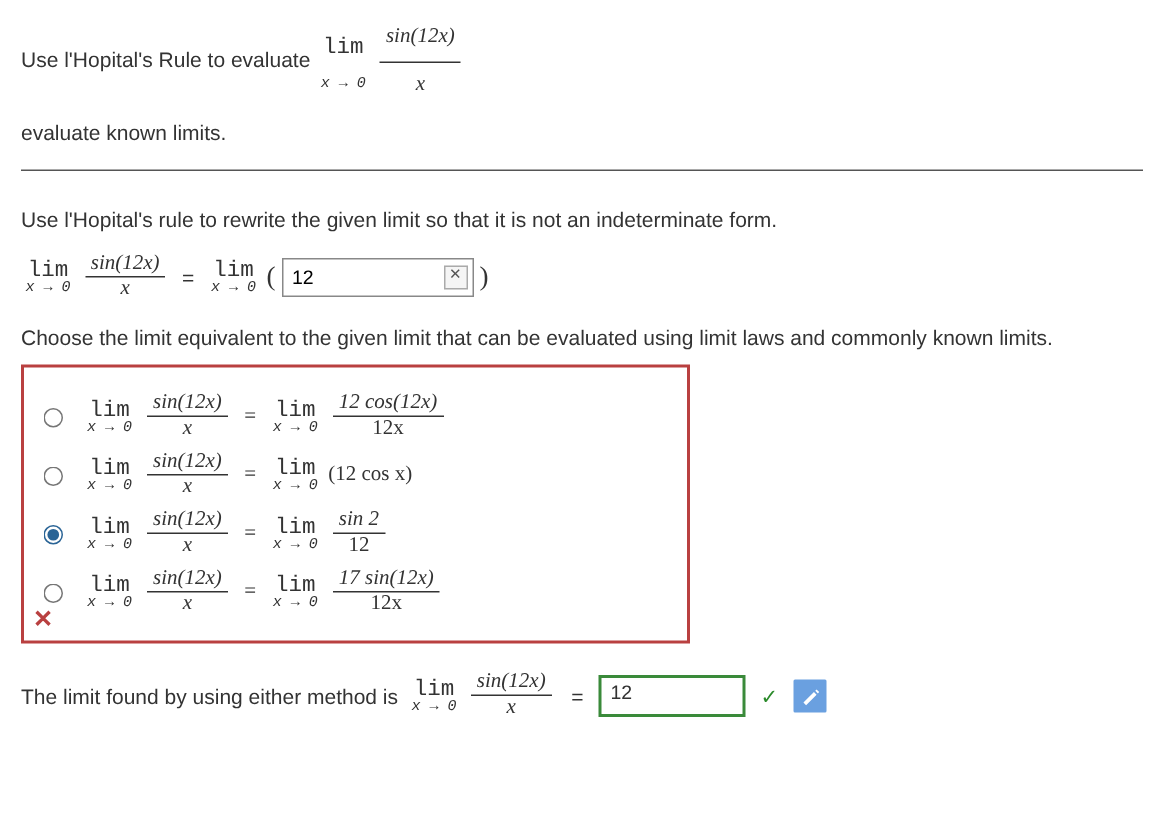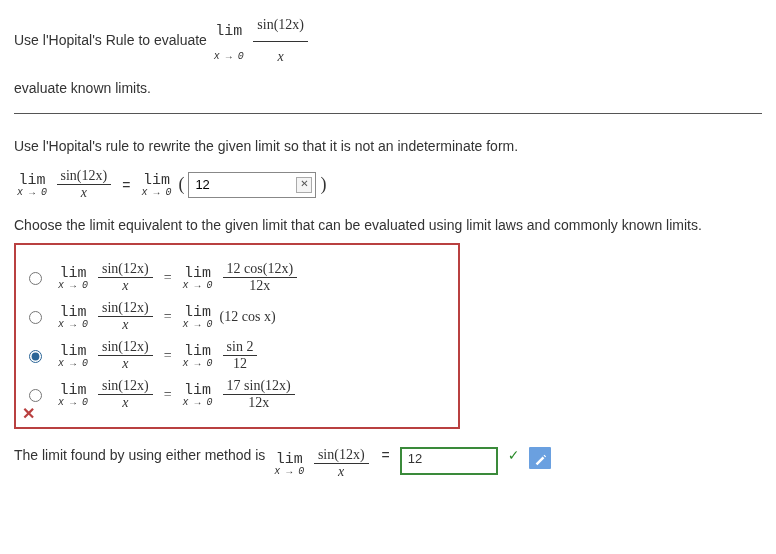--- a/index.html
+++ b/index.html
@@ -6,21 +6,21 @@
     font-family: Arial, Helvetica, sans-serif;
     font-size: 14px;
     color: #333;
     margin: 0;
     padding: 10px 14px;
     width: 748px;
   }
   .prompt-top { line-height: 2.2; }
   .math { font-family: "Times New Roman", serif; }
   .frac { display:inline-block; vertical-align:middle; text-align:center; margin:0 3px;}
-  .frac .num { display:block; padding:0 4px; }
+  .frac .num { display:block; padding:0 4px;font-style:italic; }
   .frac .den { display:block; border-top:1px solid #333; padding:0 4px;}
   .lim { display:inline-block; vertical-align:middle; text-align:center; margin:0 3px;font-family:Liberation Mono, monospace;}
   .lim .top { display:block; font-size:15px;}
   .lim .bot { display:block; font-size:10px; margin-top:-2px;}
   hr.div { margin:10px 0 24px 0; border:none; border-top:1px solid #555;}
   .inputwrap { display:inline-block; vertical-align:middle; position:relative;}
   .inputbox {
     border:1px solid #888; height:22px; font-size:13px; padding:1px 20px 1px 6px;
     font-family:inherit;
   }
@@ -30,21 +30,21 @@
     width:14px; height:14px; border:1px solid #aaa; background:#f5f5f5;
     font-size:10px; line-height:12px; text-align:center; color:#555; cursor:pointer;
   }
   .choices-box {
     border:2px solid #b94040; padding:10px 14px 10px 8px; position:relative;
     margin:10px 0 6px 0; width:420px;
   }
   .choice-row { display:flex; align-items:center; margin:6px 0; gap:10px;}
   .choice-row input[type=radio]{ accent-color:#2a6496; margin-top:2px;}
   .wrong-x { color:#b94040; font-weight:bold; font-size:16px; position:absolute; left:6px; bottom:4px;}
-  .final-row { display:flex; gap:6px; margin-top:18px;}
+  .final-row { display:flex; align-items:center; gap:6px; margin-top:18px;}
   .final-ok {
     border:2px solid #3a8a3a; padding:2px 8px 2px 6px; height:20px; font-size:13px;
     width:80px; display:inline-block;
   }
   .checkmark { color:#2a8a2a; font-size:14px; margin-left:4px;}
   .magic {
     display:inline-block; width:22px; height:22px; background:#6aa0e0;
     text-align:center; line-height:22px; color:#fff; font-size:13px; border-radius:1px;
     margin-left:4px;
   }

